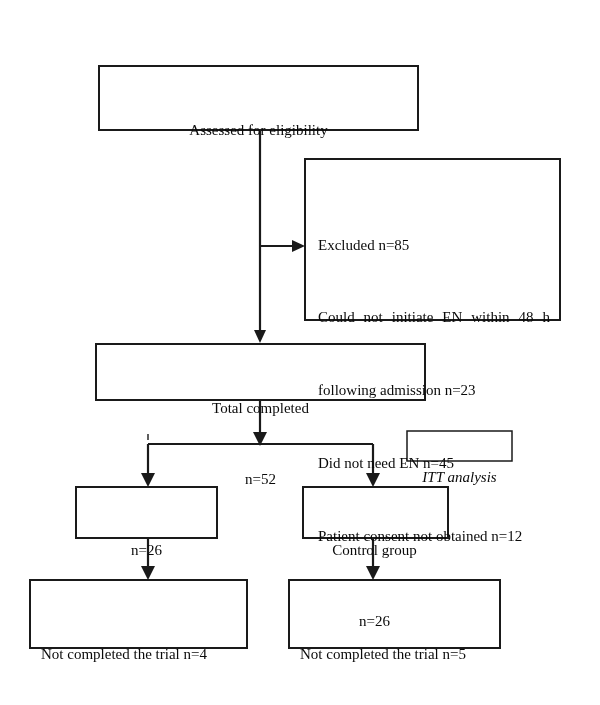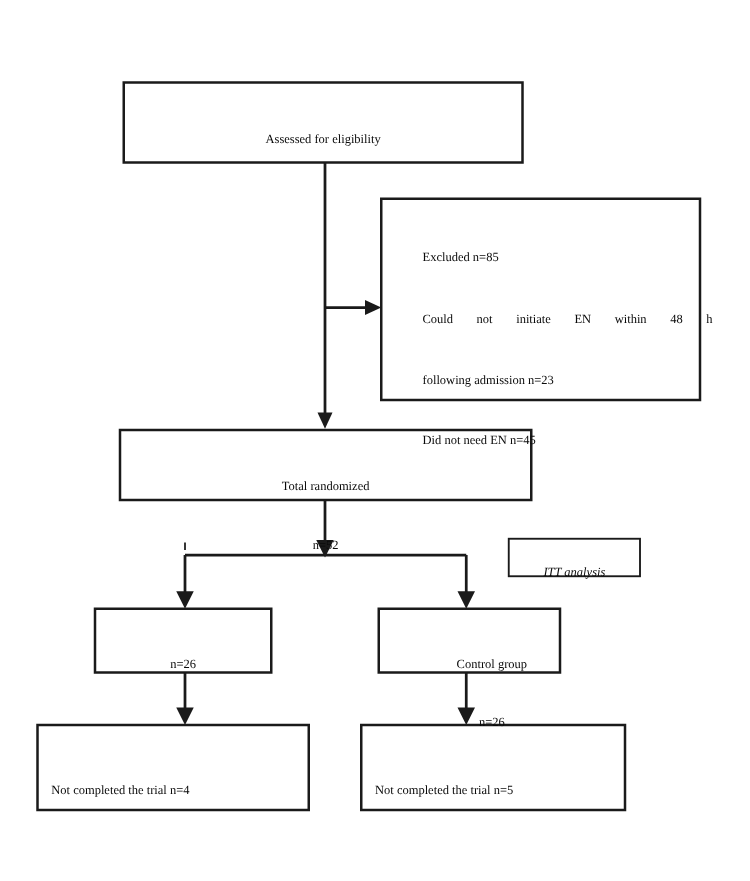--- a/index.html
+++ b/index.html
@@ -43,21 +43,21 @@
     stroke-width: 1.4;
   }
   .arrowhead {
     fill: #1a1a1a;
     stroke: none;
   }
   .node-text {
     position: absolute;
     box-sizing: border-box;
     font-family: "Liberation Serif", "DejaVu Serif", serif;
-    font-size: 10px;
+    font-size: 15px;
     line-height: 1.58;
     color: #0a0a0a;
     white-space: pre;
   }
   .centered {
     text-align: center;
   }
   .left-aligned {
     text-align: left;
   }
@@ -111,41 +111,42 @@
 
     <line class="connector" x1="373" y1="538" x2="373" y2="571"></line>
     <polygon class="arrowhead" points="373,580 366,566 380,566"></polygon>
 
   </svg>
 
   <div class="node-text centered" style="left:99px; top:72px; width:319px;">
     <span class="tnode-line">Assessed for eligibility</span>
   </div>
 
-  <div class="node-text left-aligned" style="left:318px; top:167px; width:232px; line-height:1.62;margin-left:20px;">
+  <div class="node-text left-aligned" style="left:318px; top:184px; width:232px; line-height:1.62;">
     <span class="tnode-line">Excluded n=85</span>
     <span class="justified-line">Could not initiate EN within 48 h</span>
     <span class="tnode-line">following admission n=23</span>
     <span class="tnode-line">Did not need EN n=45</span>
+    <span class="tnode-line">Patient consent not obtained n=12</span>
   </div>
 
   <div class="node-text centered" style="left:96px; top:350px; width:329px;">
-    <span class="tnode-line">Total randomized</span>
+    <span class="tnode-line">Total completed</span>
     <span class="tnode-line">n=52</span>
   </div>
 
   <div class="node-text centered" style="left:407px; top:419px; width:105px;font-style:italic;">
     <span class="tnode-line">ITT analysis</span>
   </div>
 
   <div class="node-text centered" style="left:76px; top:492px; width:141px;">
     <span class="tnode-line">n=26</span>
   </div>
 
-  <div class="node-text centered" style="left:321px; top:492px; width:145px;">
+  <div class="node-text centered" style="left:302px; top:492px; width:145px;">
     <span class="tnode-line">Control group</span>
     <span class="tnode-line">n=26</span>
   </div>
 
   <div class="node-text left-aligned" style="left:41px; top:590px; width:196px; line-height:1.72;">
     <span class="tnode-line">Not completed the trial n=4</span>
     
   </div>
 
   <div class="node-text left-aligned" style="left:300px; top:590px; width:196px; line-height:1.72;">

